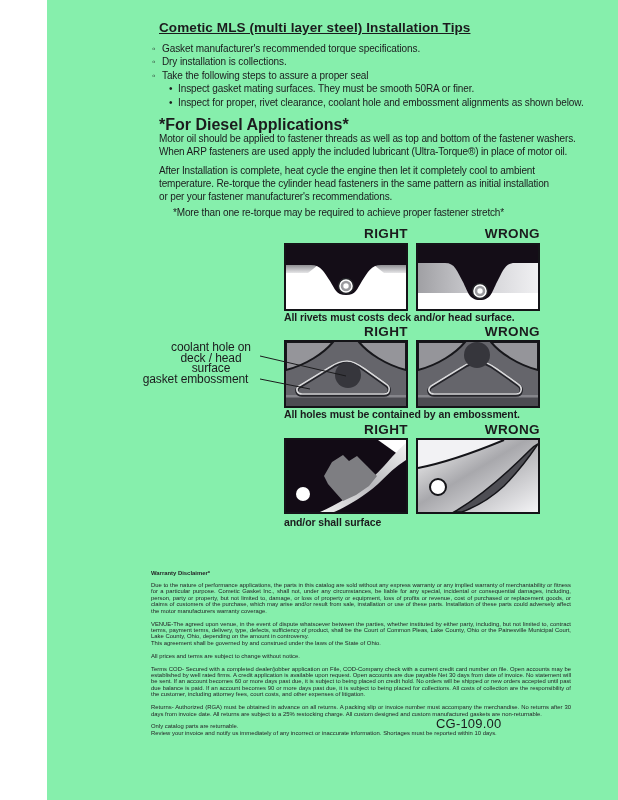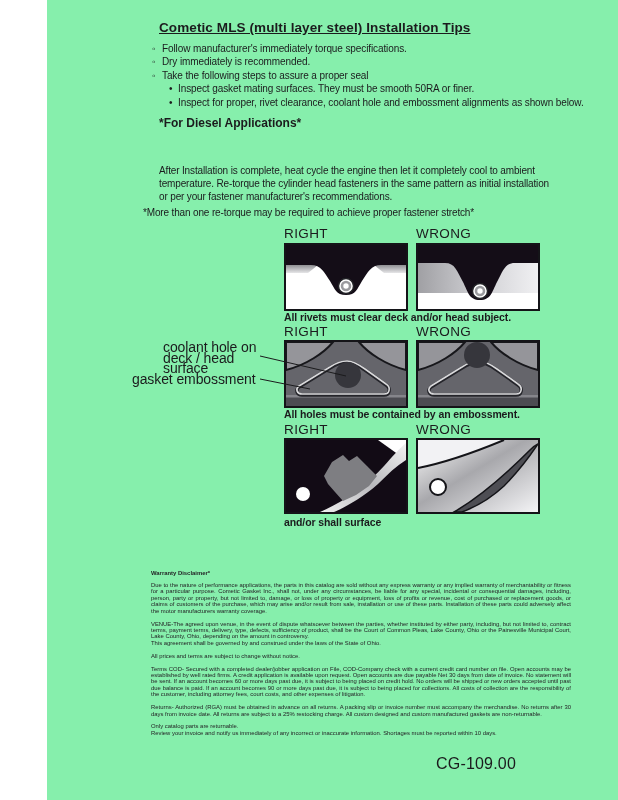--- a/index.html
+++ b/index.html
@@ -10,87 +10,91 @@
 
   .title{left:112px;top:20px;font-size:13.5px;font-weight:bold;
          text-decoration:underline;white-space:nowrap;letter-spacing:.1px;}
 
   .tips{left:105px;top:42px;font-size:10px;line-height:13.4px;letter-spacing:-.1px;}
   .tip{display:flex;white-space:nowrap;}
   .tip .m{width:10px;flex:none;}
   .tip.sub{margin-left:17px;}
   .tip.sub .m{width:9px;}
 
-  .h2{left:112px;top:116px;font-size:12px;font-weight:bold;white-space:nowrap;}
+  .h2{left:112px;top:116px;font-size:16px;font-weight:bold;white-space:nowrap;}
   .bl{white-space:nowrap;font-size:10px;line-height:12.9px;letter-spacing:-.15px;}
   .para1{left:112px;top:133px;}
   .para2{left:112px;top:165px;}
-  .note{left:96px;top:207px;}
-
-  .fig-label{width:124px;text-align:left;font-size:13.5px;letter-spacing:.4px;}
+  .note{left:126px;top:207px;}
+
+  .fig-label{width:124px;text-align:right;font-size:13.5px;letter-spacing:.4px;font-weight:bold;}
   .lbl-r1{left:237px;top:226px;} .lbl-w1{left:369px;top:226px;}
   .lbl-r2{left:237px;top:324px;} .lbl-w2{left:369px;top:324px;}
   .lbl-r3{left:237px;top:422px;} .lbl-w3{left:369px;top:422px;}
 
   .fig-box{width:120px;height:64px;border:2px solid #141418;background:#fff;}
   .fig-box svg{display:block;}
   .fig-box.tall{height:72px;}
   .f1r{left:237px;top:243px;} .f1w{left:369px;top:243px;}
   .f2r{left:237px;top:340px;} .f2w{left:369px;top:340px;}
   .f3r{left:237px;top:438px;} .f3w{left:369px;top:438px;}
 
   .fig-caption{font-size:10.5px;font-weight:bold;letter-spacing:-.1px;line-height:11.8px;}
   .cap1{left:237px;top:312px;white-space:nowrap;}
   .cap2{left:237px;top:409px;width:256px;text-align:left;white-space:nowrap;}
   .cap3{left:237px;top:517px;}
 
-  .ann{font-size:14px;line-height:10.6px;text-align:left;letter-spacing:-.1px;}
+  .ann{font-size:12px;line-height:10.6px;text-align:center;letter-spacing:-.1px;}
   .ann1{left:116px;top:342px;width:96px;}
   .ann2{left:85px;top:374px;width:127px;white-space:nowrap;}
   .leaders{left:213px;top:350px;width:92px;height:44px;pointer-events:none;z-index:5;}
 
   .warranty{left:104px;top:570px;width:420px;color:#232325;}
   .fp-head{font-size:5.9px;font-weight:bold;margin:0 0 6px 0;}
   .fp{font-size:5.9px;line-height:6.4px;text-align:justify;margin:0 0 6.5px 0;}
   .fp .ln{text-align:left;}
 
-  .pagenum{left:389px;top:755px;font-size:16px;letter-spacing:.2px;white-space:nowrap;text-align:right;}
+  .pagenum{left:389px;top:716px;font-size:13px;letter-spacing:.2px;white-space:nowrap;text-align:right;}
 </style>
 </head>
 <body>
 
 <div class="page">
 
   <div class="abs title">Cometic MLS (multi layer steel) Installation Tips</div>
 
   <div class="abs tips">
     <div class="tip">
       <span class="m">◦</span>
-      <span>Follow manufacturer's immediately torque specifications.</span>
+      <span>Gasket manufacturer's recommended torque specifications.</span>
     </div>
     <div class="tip">
       <span class="m">◦</span>
-      <span>Dry immediately is recommended.</span>
+      <span>Dry installation is collections.</span>
     </div>
     <div class="tip">
       <span class="m">◦</span>
       <span>Take the following steps to assure a proper seal</span>
     </div>
     <div class="tip sub">
       <span class="m">•</span>
       <span>Inspect gasket mating surfaces.  They must be smooth 50RA or finer.</span>
     </div>
     <div class="tip sub">
       <span class="m">•</span>
       <span>Inspect for proper, rivet clearance, coolant hole and embossment alignments as shown below.</span>
     </div>
   </div>
 
   <div class="abs h2">*For Diesel Applications*</div>
 
+  <div class="abs para1">
+    <div class="bl">Motor oil should be applied to fastener threads as well as top and bottom of the fastener washers.</div>
+    <div class="bl">When ARP fasteners are used apply the included lubricant (Ultra-Torque®) in place of motor oil.</div>
+  </div>
 
   <div class="abs para2">
     <div class="bl">After Installation is complete, heat cycle the engine then let it completely cool to ambient</div>
     <div class="bl">temperature. Re-torque the cylinder head fasteners in the same pattern as initial installation</div>
     <div class="bl">or per your fastener manufacturer's recommendations.</div>
   </div>
 
   <div class="abs note bl">*More than one re-torque may be required to achieve proper fastener stretch*</div>
 
   <div class="abs fig-label lbl-r1">RIGHT</div>
@@ -123,21 +127,21 @@
         </linearGradient>
       </defs>
       <rect width="120" height="64" fill="#ffffff"></rect>
       <rect y="18" width="120" height="30" fill="url(#g1w)"></rect>
       <path d="M0,0 H120 V18 H97 C87,18 85,26 79,37 C74,47 73,55 62,55 C51,55 50,47 45,37 C39,26 37,18 27,18 H0 Z" fill="#140d17"></path>
       <circle cx="62" cy="46" r="7.5" fill="#ffffff" stroke="#222226" stroke-width="1.4"></circle>
       <circle cx="62" cy="46" r="4" fill="none" stroke="#9a9a9e" stroke-width="2.6"></circle>
     </svg>
   </div>
 
-  <div class="abs fig-caption cap1">All rivets must clear deck and/or head subject.</div>
+  <div class="abs fig-caption cap1">All rivets must costs deck and/or head surface.</div>
 
   <div class="abs fig-label lbl-r2">RIGHT</div>
   <div class="abs fig-label lbl-w2">WRONG</div>
 
   <div class="abs ann ann1">
     <span style="display:block">coolant hole on</span>
     <span style="display:block">deck / head surface</span>
   </div>
   <div class="abs ann ann2">gasket embossment</div>
 

